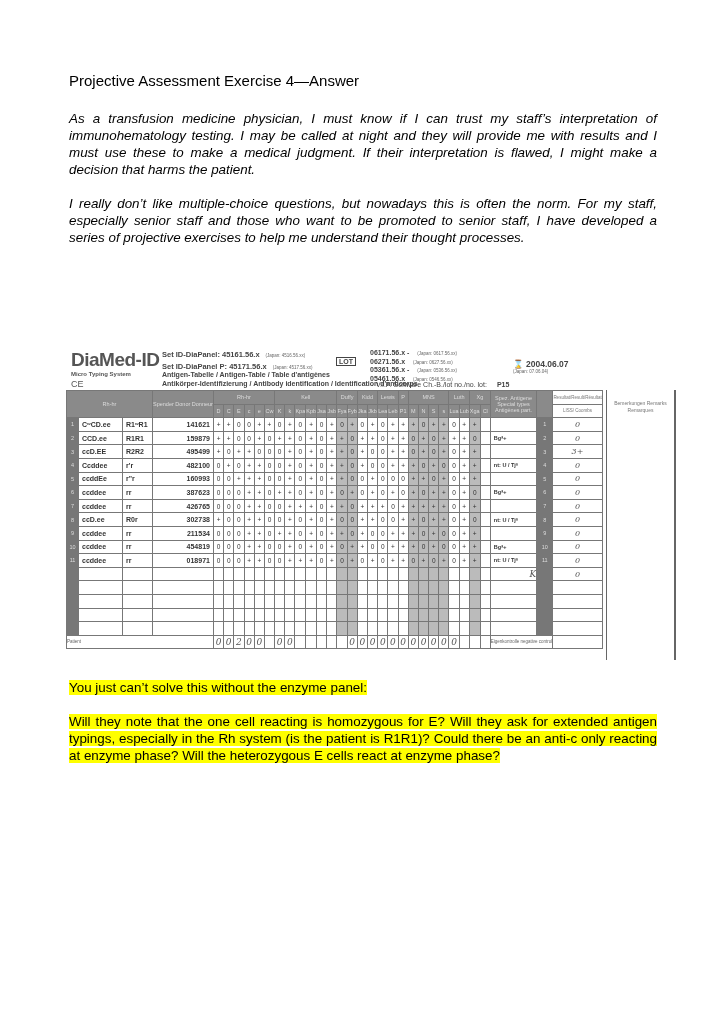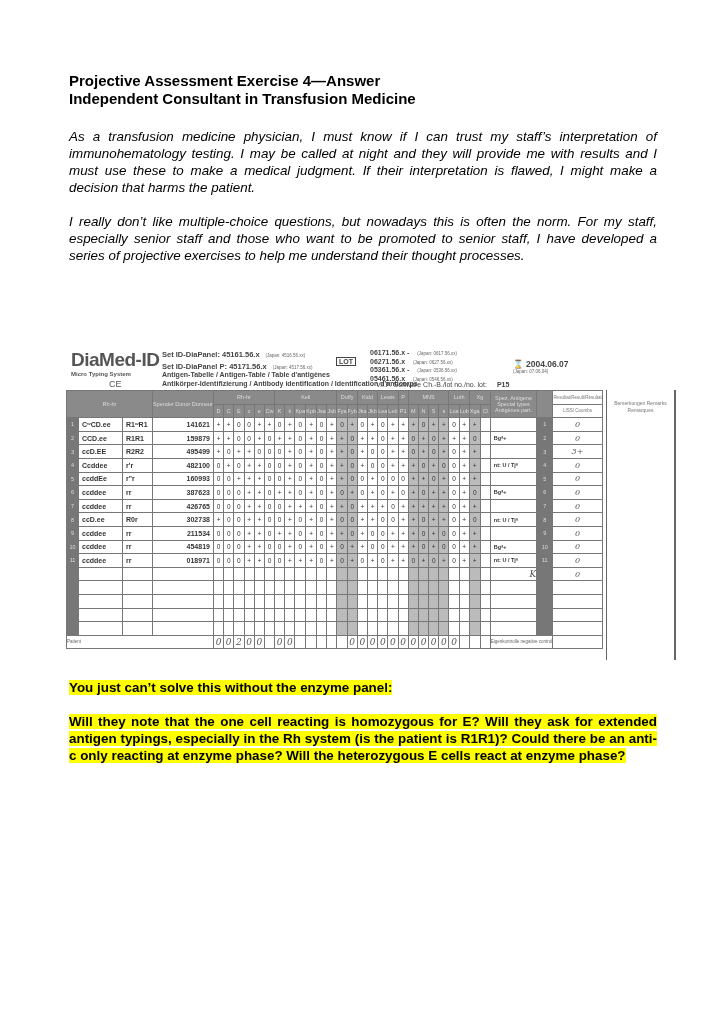--- a/index.html
+++ b/index.html
@@ -1,29 +1,29 @@
 <!DOCTYPE html>
 <html><head>
 <meta charset="utf-8">
 <style>
   html, body { margin: 0; padding: 0; background: #ffffff; }
   body { width: 724px; height: 1024px; position: relative; overflow: hidden; font-family: "Liberation Sans", sans-serif; color: #000; }
   .page { position: absolute; left: 69px; top: 72px; width: 588px; }
-  .title { font-weight: bold; font-size: 15px; line-height: 18px; margin: 0; }
+  .title { font-weight: normal; font-size: 15px; line-height: 18px; margin: 0; }
   .para { font-size: 13.4px; line-height: 17px; text-align: justify; margin: 0; font-style: italic; }
   .p1 { margin-top: 20px; }
   .p2 { margin-top: 17px; }
   .p3 { margin-top: 17px; }
 
   
   .panel { position: absolute; left: 66px; top: 343px; width: 610px; height: 317px; background: #fff; font-family: "Liberation Sans", sans-serif; padding-left: 25px; }
   .logo { position: absolute; left: 5px; top: 6px; }
   .logo .brand { font-size: 19px; font-weight: bold; color: #555; letter-spacing: -0.5px; }
   .logo .sub { font-size: 6px; font-weight: bold; color: #555; }
-  .logo .ce { font-size: 9px; color: #555; margin-top: 2px; text-align: center; }
+  .logo .ce { font-size: 9px; color: #555; margin-top: 2px; }
   .logo .num { font-size: 5px; color: #777; }
   .hdr { position: absolute; left: 96px; top: 6px; font-size: 7.5px; font-weight: bold; color: #444; line-height: 11px; }
   .hdr .jp { font-size: 4.5px; font-weight: normal; color: #666; margin-left: 6px; }
   .hdr2 { position: absolute; left: 96px; top: 28px; font-size: 7px; font-weight: bold; color: #444; line-height: 8.5px; white-space: nowrap; }
   .lot { position: absolute; left: 270px; top: 14px; border: 1px solid #444; font-size: 7px; font-weight: bold; padding: 0 2px; color: #444; }
   .lots { position: absolute; left: 304px; top: 6px; font-size: 7px; font-weight: bold; color: #444; line-height: 7.5px; }
   .lots .jp { font-size: 4.5px; font-weight: normal; color: #666; margin-left: 8px; }
   .date { position: absolute; left: 447px; top: 16px; font-size: 8.5px; font-weight: bold; color: #444; }
   .date .jp { display: block; font-size: 4.5px; font-weight: normal; color: #666; }
   .prodname { position: absolute; left: 500px; top: 6px; font-size: 14px; font-weight: bold; color: #555; line-height: 18px; }
@@ -37,30 +37,29 @@
   table.g td.rn { background: #777; color: #ddd; font-size: 5.5px; }
   table.g td.gray { background: #bbb; }
   table.g td.pat { text-align: left; font-size: 4.5px; color: #666; }
   table.g td.l { text-align: left; padding-left: 3px; font-size: 7px; font-weight: bold; color: #333; }
   table.g td.r { text-align: right; padding-right: 3px; font-size: 7px; font-weight: bold; color: #333; }
   table.g td.res { font-family: "DejaVu Serif", serif; font-style: italic; font-size: 8px; color: #555; }
   table.g td.hw { font-family: "DejaVu Serif", serif; font-style: italic; font-size: 9px; color: #555; }
   .remarks { position: absolute; left: 540px; top: 47px; width: 70px; height: 270px; border-left: 1px solid #666; border-right: 2px solid #666; font-size: 5px; color: #777; text-align: center; line-height: 7px; padding-top: 10px; box-sizing: border-box; }
 
   .hl { background: #ffff00; }
-  .answer { position: absolute; left: 69px; top: 679px; width: 588px; font-weight: bold; font-size: 13.4px; line-height: 17px; text-align: justify; }
+  .answer { position: absolute; left: 69px; top: 679px; width: 588px; font-weight: normal; font-size: 13.4px; line-height: 17px; text-align: justify; }
   .answer p { margin: 0; }
   .answer .q { margin-top: 17px; }
 </style>
 </head>
 <body>
 
 <div class="page">
   <p class="title">Projective Assessment Exercise 4—Answer</p>
-  <p class="title">Independent Consultant in Transfusion Medicine</p>
   <p class="para p1">As a transfusion medicine physician, I must know if I can trust my staff’s interpretation of immunohematology testing.  I may be called at night and they will provide me with results and I must use these to make a medical judgment.  If their interpretation is flawed, I might make a decision that harms the patient.</p>
   <p class="para p2">I really don’t like multiple-choice questions, but nowadays this is often the norm.  For my staff, especially senior staff and those who want to be promoted to senior staff, I have developed a series of projective exercises to help me understand their thought processes.</p>
 </div>
 
 <div class="panel">
   <div class="logo">
     <div class="brand">DiaMed-ID</div>
     <div class="sub">Micro Typing System</div>
     <div class="ce">CE</div>
     <div class="num">0123</div>

